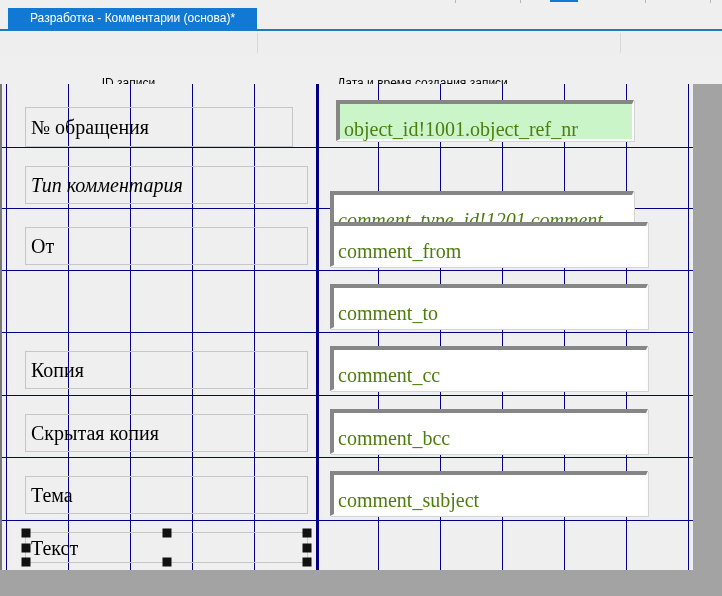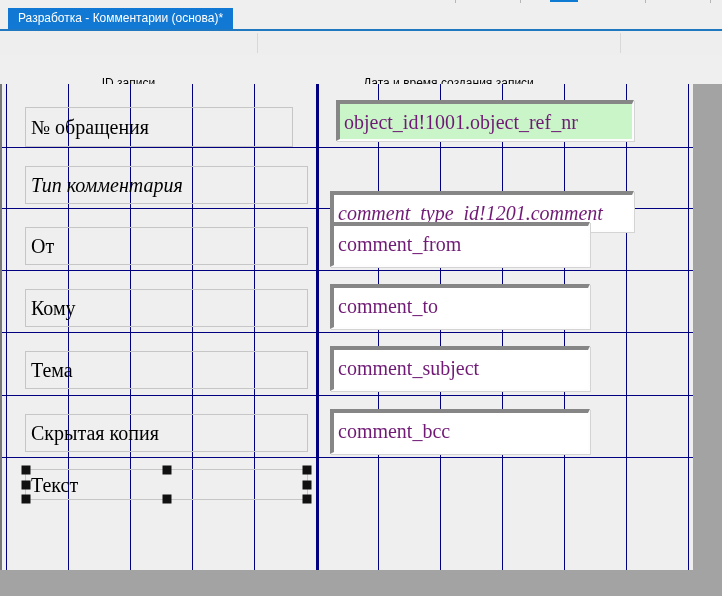--- a/index.html
+++ b/index.html
@@ -7,21 +7,21 @@
        font-family:"Liberation Sans",sans-serif;-webkit-font-smoothing:antialiased;}
   #root{position:relative;width:722px;height:596px;background:#efefef;}
 
   
   .top-strip{position:absolute;left:0;top:0;width:722px;height:8px;background:#efefef;}
   .top-tick{position:absolute;top:0;width:1px;height:3px;background:#b6b6b6;}
   .top-blue{position:absolute;top:0;height:2px;background:#0f7ad2;}
 
   
   .tab{position:absolute;left:8px;top:8px;height:21px;background:#1179d4;color:#fff;
-       font-size:12px;line-height:21px;padding:0 10px;white-space:nowrap;}
+       font-size:12px;line-height:21px;padding:0 22px;white-space:nowrap;}
   .tab-underline{position:absolute;left:0;top:29px;width:722px;height:2px;background:#1f78c0;}
 
   
   .grid-header{position:absolute;left:0;top:31px;width:722px;height:24px;background:#eeeeee;}
   .gh-cell{position:absolute;top:0;height:24px;line-height:24px;text-align:center;
            font-size:12px;color:#000;margin-top:40px;}
   .gh-sep{position:absolute;top:2px;width:1px;height:20px;background:#d8d8d8;}
 
   
   .band{position:absolute;left:0;top:55px;width:722px;height:29px;background:#f8f8f8;
@@ -42,29 +42,29 @@
   .row5{height:63px;} .row6{height:62px;} .row7{height:63px;}
   .row8{height:49px;border-bottom:none;}
 
   .label-box{position:absolute;left:25px;top:18px;width:283px;height:38px;
              border:1px solid #c6c6c6;box-sizing:border-box;}
   .row1 .label-box{top:23px;height:40px;width:268px;}
   .row8 .label-box{top:11px;height:31px;}
   .label-text{position:absolute;left:5px;top:50%;transform:translateY(-50%);
               font-family:"Liberation Serif",serif;font-size:20px;color:#000;white-space:nowrap;}
 
-  .field-box{position:absolute;left:330px;top:13px;width:260px;height:45px;background:#fff;
+  .field-box{position:absolute;left:330px;top:13px;width:318px;height:45px;background:#fff;
              border-style:solid;border-width:4px 2px 2px 4px;
              border-color:#868686 #fdfdfd #fdfdfd #868686;
              box-shadow:1px 1px 0 0 #d4d4d4;box-sizing:border-box;}
   .row1 .field-box{left:336px;top:16px;width:298px;height:41px;background:#c9f5c9;}
   .row2 .field-box{top:15px;width:304px;height:41px;margin-top:28px;}
   .row8 .field-box{left:325px;top:9px;width:330px;height:41px;}
-  .field-text{position:absolute;left:4px;top:7px;font-family:"Liberation Serif",serif;
-              font-size:20px;color:#701a75;white-space:nowrap;}
+  .field-text{position:absolute;left:4px;top:14px;font-family:"Liberation Serif",serif;
+              font-size:20px;color:#4d7c0f;white-space:nowrap;}
 
   
   .handle{position:absolute;width:9px;height:9px;background:#111;transform:translate(-50%,-50%);}
   .h-tl{left:0;top:0;} .h-tm{left:50%;top:0;} .h-tr{left:100%;top:0;}
   .h-ml{left:0;top:50%;} .h-mr{left:100%;top:50%;}
   .h-bl{left:0;top:100%;} .h-bm{left:50%;top:100%;} .h-br{left:100%;top:100%;}
 
   
   .right-gray{position:absolute;left:693px;top:84px;width:29px;height:486px;background:#a3a3a3;}
   .bottom-gray{position:absolute;left:0;top:570px;width:722px;height:26px;background:#a3a3a3;}
@@ -81,21 +81,21 @@
     <div class="top-tick" style="left:645px"></div>
     <div class="top-tick" style="left:710px"></div>
   </div>
 
   <div class="tab">Разработка - Комментарии (основа)*</div>
   <div class="tab-underline"></div>
 
   <div class="grid-header">
     <div class="gh-cell" style="left:0;width:257px">ID записи</div>
     <div class="gh-sep" style="left:257px"></div>
-    <div class="gh-cell" style="left:267px;width:363px">Дата и время создания записи</div>
+    <div class="gh-cell" style="left:241px;width:363px">Дата и время создания записи</div>
     <div class="gh-sep" style="left:620px"></div>
   </div>
 
 
   <div class="page">
     <div class="page-mid-line"></div>
 
     <div class="row row1">
       <div class="label-box">
         <span class="label-text">№ обращения</span>
@@ -117,44 +117,49 @@
     <div class="row row3">
       <div class="label-box">
         <span class="label-text">От</span>
       </div>
       <div class="field-box">
         <span class="field-text">comment_from</span>
       </div>
     </div>
 
     <div class="row row4">
-      <div class="label-box">
-        <span class="label-text">Кому</span>
-      </div>
       <div class="field-box">
         <span class="field-text">comment_to</span>
       </div>
     </div>
 
-
-    <div class="row row7">
+    <div class="row row5">
       <div class="label-box">
-        <span class="label-text">Тема</span>
+        <span class="label-text">Копия</span>
       </div>
       <div class="field-box">
-        <span class="field-text">comment_subject</span>
+        <span class="field-text">comment_cc</span>
       </div>
     </div>
 
     <div class="row row6">
       <div class="label-box">
         <span class="label-text">Скрытая копия</span>
       </div>
       <div class="field-box">
         <span class="field-text">comment_bcc</span>
+      </div>
+    </div>
+
+    <div class="row row7">
+      <div class="label-box">
+        <span class="label-text">Тема</span>
+      </div>
+      <div class="field-box">
+        <span class="field-text">comment_subject</span>
       </div>
     </div>
 
     <div class="row row8">
       <div class="label-box">
         <span class="label-text">Текст</span>
         <div class="handle h-tl"></div>
         <div class="handle h-tm"></div>
         <div class="handle h-tr"></div>
         <div class="handle h-ml"></div>

